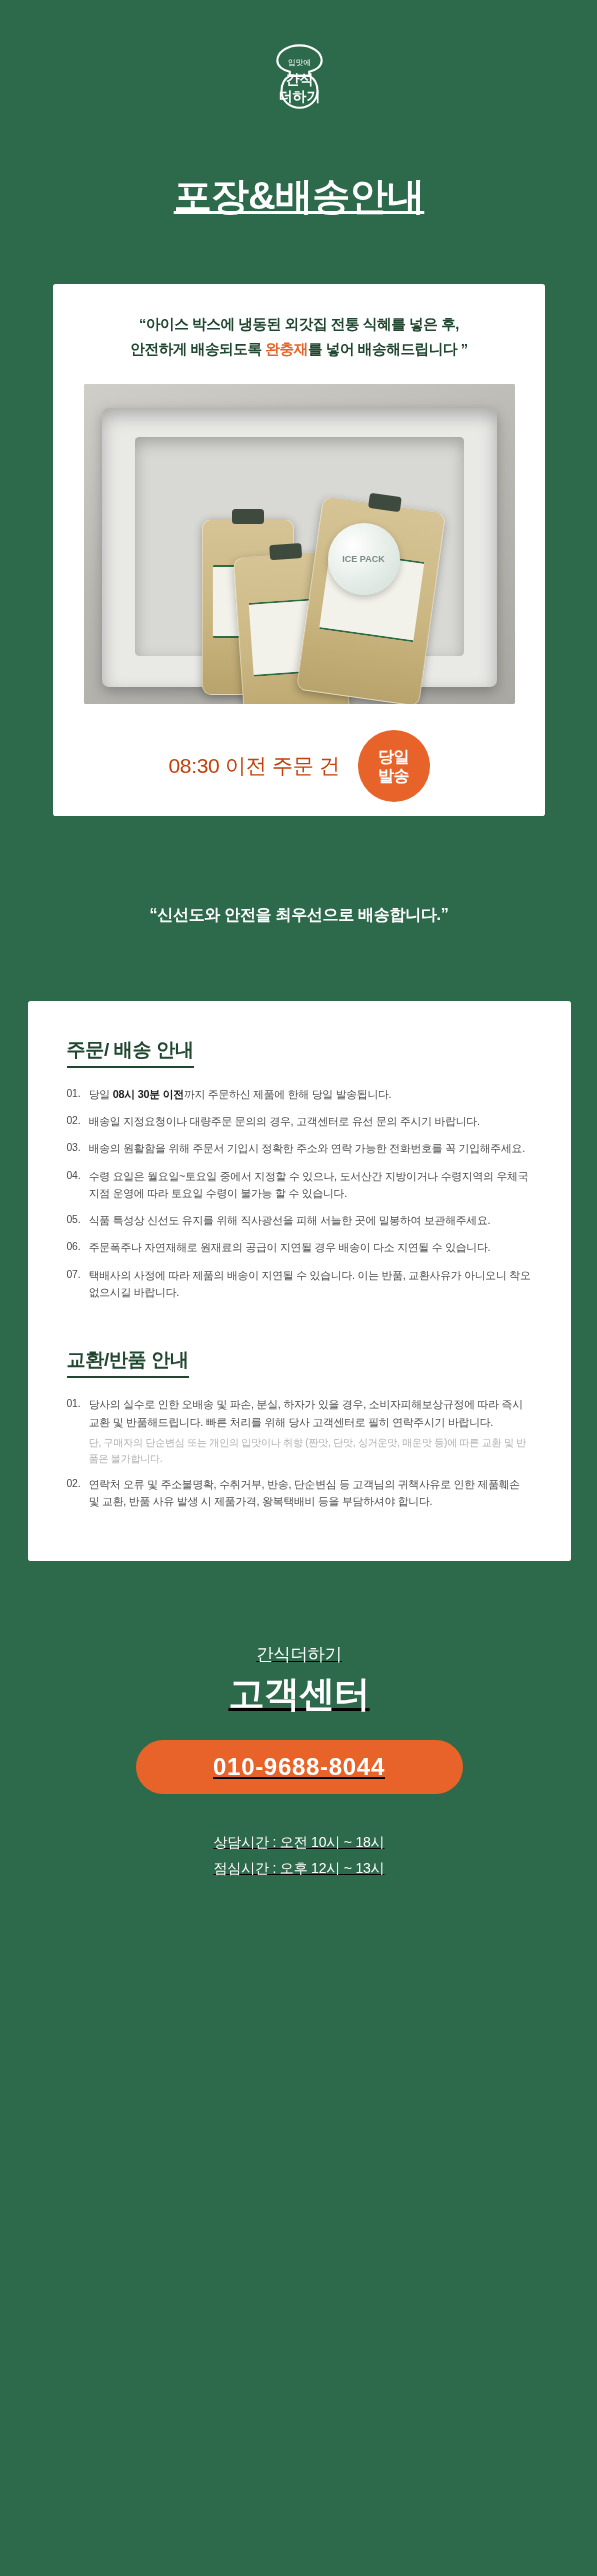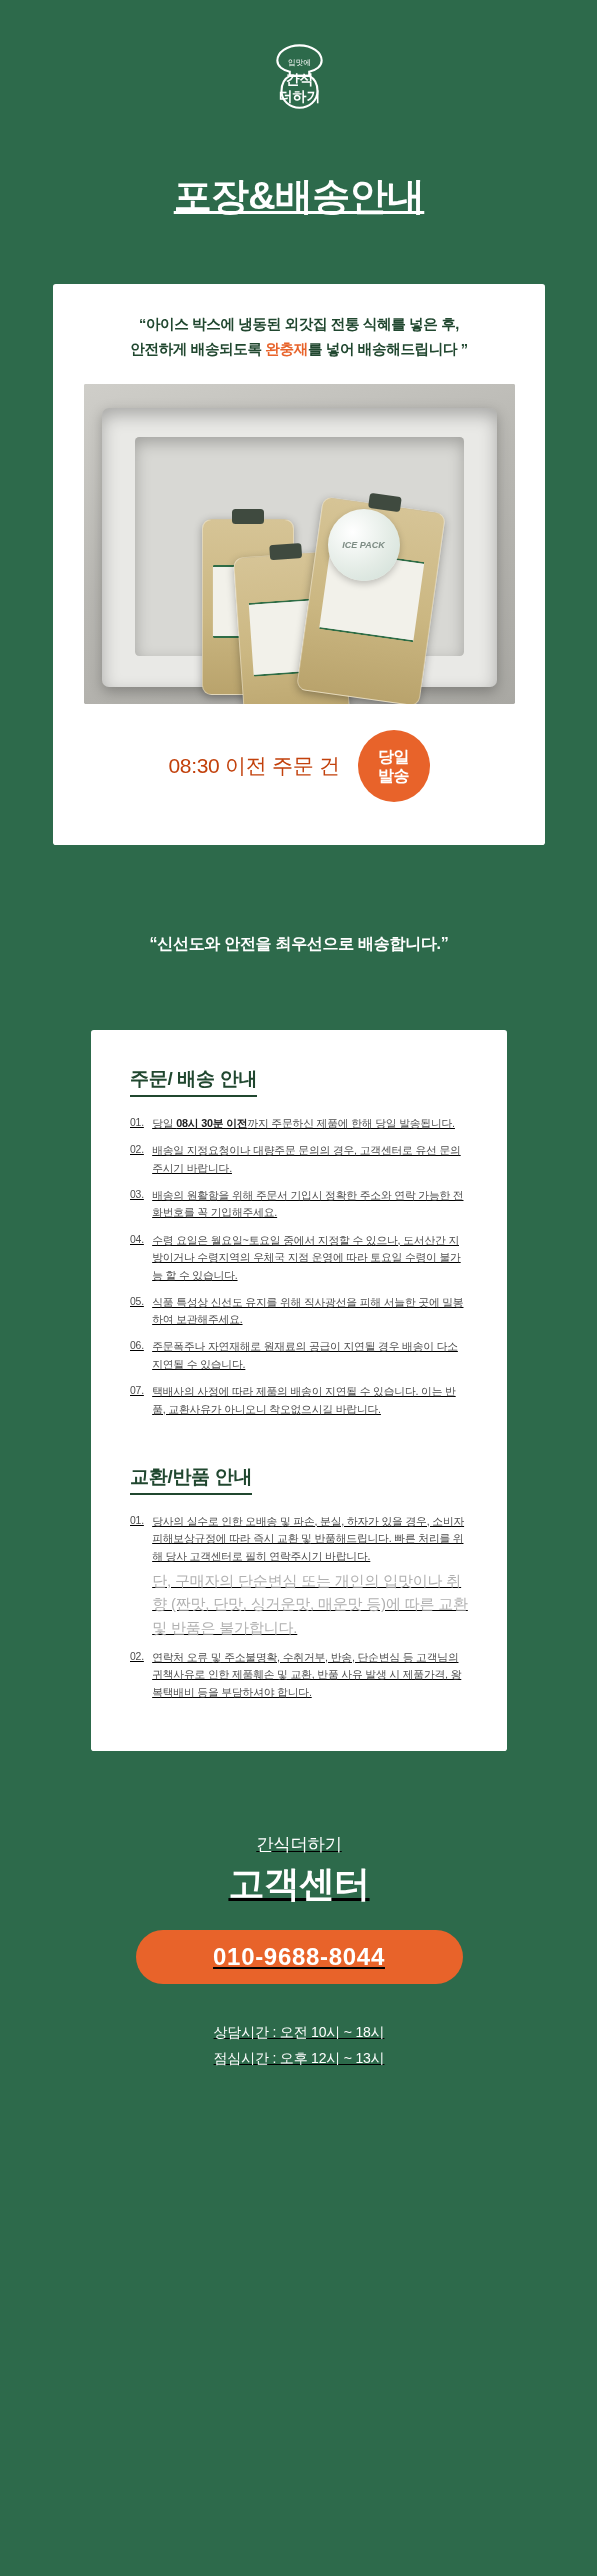--- a/index.html
+++ b/index.html
@@ -40,21 +40,21 @@
     line-height:1.1;
     text-decoration:underline;
   }
 
   
   .hero-card{
     margin-top:23.6px;
     width:492px;
     background:#ffffff;
     border-radius:2.8px;
-    padding:28px 0 43px 0;
+    padding:28px 0 14px 0;
     box-sizing:border-box;
     display:flex;flex-direction:column;align-items:center;
   }
   .hero-quote{
     text-align:center;
     color:#20472f;
     font-size:14.6px;
     line-height:1.75;
     font-weight:bold;
     letter-spacing:-0.4px;
@@ -100,25 +100,24 @@
     top:26%;width:78%;height:40%;
     background:#f2f1ea;
     border-top:2.8px solid #2f6d46;
     border-bottom:2.8px solid #2f6d46;
     border-radius:1.4px;
   }
   .b1{left:67px;top:82px;width:90px;height:174px;}
   .b2{left:104px;top:117px;width:104px;height:174px;transform:rotate(-4deg);}
   .b3{left:174px;top:67px;width:122px;height:193px;transform:rotate(8deg);}
   .ice{
-    position:absolute;right:64px;bottom:75px;width:72px;height:72px;
+    position:absolute;right:64px;bottom:61px;width:72px;height:72px;
     border-radius:50%;
     background:radial-gradient(circle at 34% 32%, #ffffff 0%, #e4ece6 55%, #cfded6 100%);
     box-shadow:0 2.8px 7px rgba(0,0,0,.22);
-    font-style:italic;
   }
   .ice-text{
     position:absolute;inset:0;display:flex;align-items:center;justify-content:center;
     font-size:9px;color:#7d8c84;font-weight:bold;
   }
 
   
   .cutoff-row{
     margin-top:26.4px;
     display:flex;align-items:center;justify-content:center;gap:18px;
@@ -144,26 +143,25 @@
     color:#ffffff;
     font-size:16px;
     font-weight:bold;
     text-align:center;
     letter-spacing:-0.3px;
   }
 
   
   .info-card{
     margin-top:32px;
-    width:416px;
+    width:543px;
     background:#ffffff;
     border-radius:2.8px;
     padding:36px 39px 40px 39px;
     box-sizing:border-box;
-    text-decoration:underline;
   }
   .sec-title{
     color:#20472f;
     font-size:19px;
     font-weight:bold;
     letter-spacing:-0.3px;
     display:inline-block;
     border-bottom:2.1px solid #20472f;
     padding-bottom:2.8px;
     margin-bottom:18px;
@@ -184,21 +182,21 @@
   ol.list li .num{
     flex:0 0 auto;
     color:#4c4c4c;
     font-size:10.4px;
   }
   ol.list li .body{flex:1 1 auto;}
   .b{font-weight:bold;color:#222222;}
   .note{
     display:block;
     color:#b0b0b0;
-    font-size:15px;
+    font-size:10px;
     line-height:1.55;
     margin-top:4.2px;
   }
 
   
   .footer{
     margin-top:38px;
     width:100%;
     display:flex;flex-direction:column;align-items:center;
     padding-bottom:42px;

